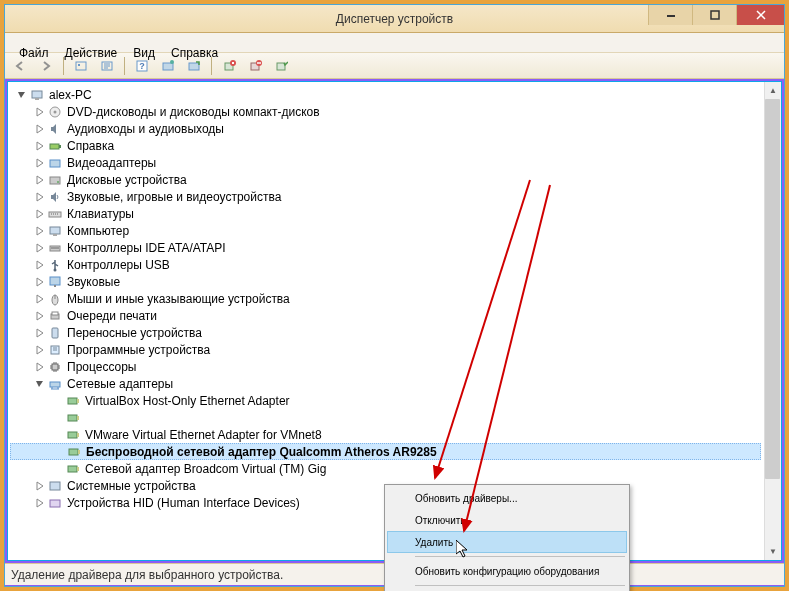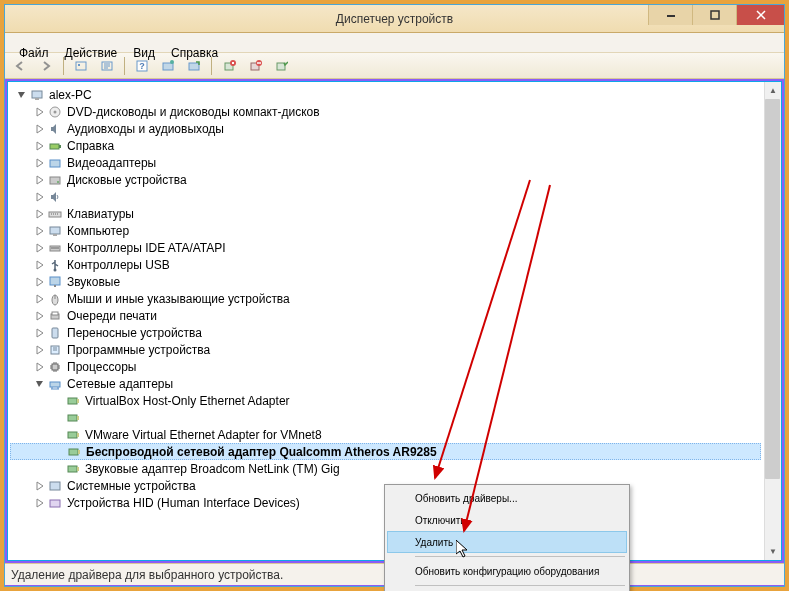--- a/index.html
+++ b/index.html
@@ -407,20 +407,21 @@
             <svg width="10" height="10">
               <path d="M2 1 L8 5 L2 9 Z" fill="none" stroke="#888"></path>
             </svg>
           </span>
           <span class="node-icon">
             <svg width="14" height="14">
               <path d="M3 5 h2 l3 -3 v10 l-3 -3 h-2 z" fill="#789"></path>
               <path d="M9 5 q2 2 0 4" fill="none" stroke="#789"></path>
             </svg>
           </span>
+          <span class="node-label">Звуковые, игровые и видеоустройства</span>
         </div>
         <div class="tree-row indent-1">
           <span class="expander">
             <svg width="10" height="10">
               <path d="M2 1 L8 5 L2 9 Z" fill="none" stroke="#888"></path>
             </svg>
           </span>
           <span class="node-icon">
             <svg width="14" height="14">
               <rect x="1" y="5" width="12" height="5" fill="#ddd" stroke="#888"></rect>
@@ -608,21 +609,21 @@
           <span class="node-label">Беспроводной сетевой адаптер Qualcomm Atheros AR9285</span>
         </div>
         <div class="tree-row indent-2">
           <span class="expander"></span>
           <span class="node-icon">
             <svg width="14" height="14">
               <rect x="2" y="4" width="9" height="6" fill="#9c9" stroke="#585"></rect>
               <rect x="11" y="5" width="2" height="4" fill="#cc8"></rect>
             </svg>
           </span>
-          <span class="node-label">Звуковые адаптер Broadcom NetLink (TM) Gig</span>
+          <span class="node-label">Сетевой адаптер Broadcom Virtual (TM) Gig</span>
         </div>
         <div class="tree-row indent-1">
           <span class="expander">
             <svg width="10" height="10">
               <path d="M2 1 L8 5 L2 9 Z" fill="none" stroke="#888"></path>
             </svg>
           </span>
           <span class="node-icon">
             <svg width="14" height="14">
               <rect x="2" y="3" width="10" height="8" fill="#cde" stroke="#789"></rect>

